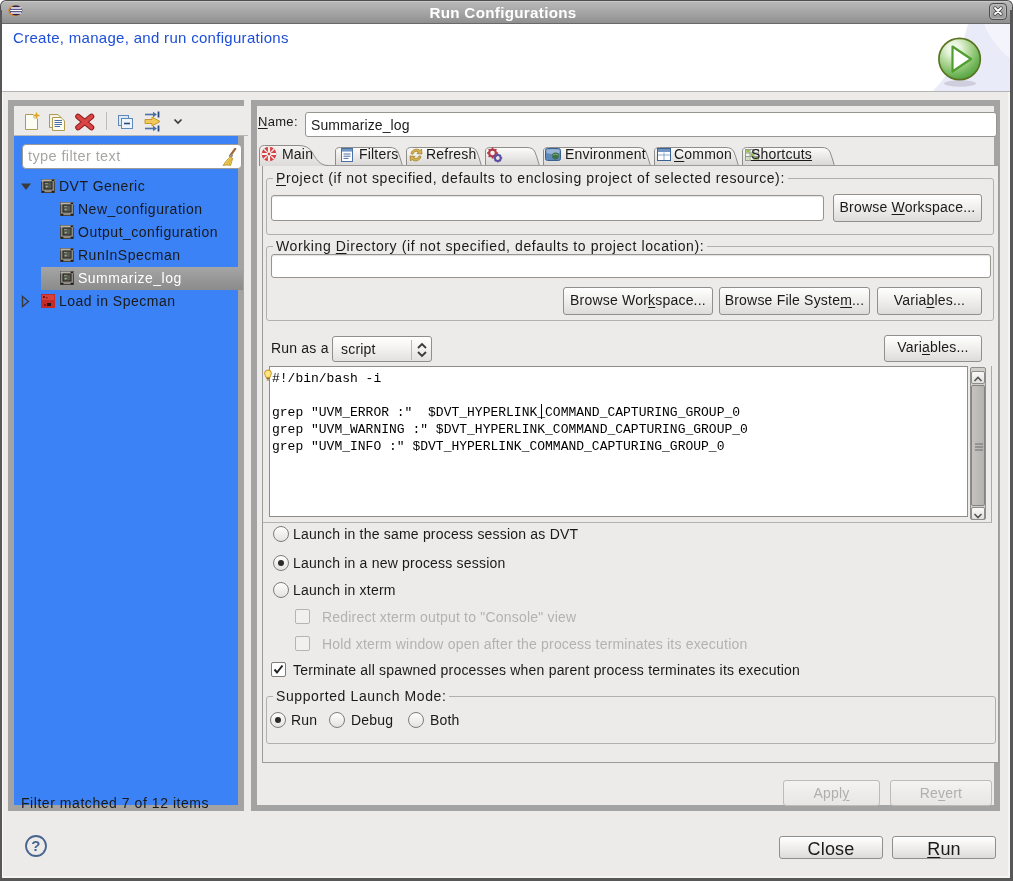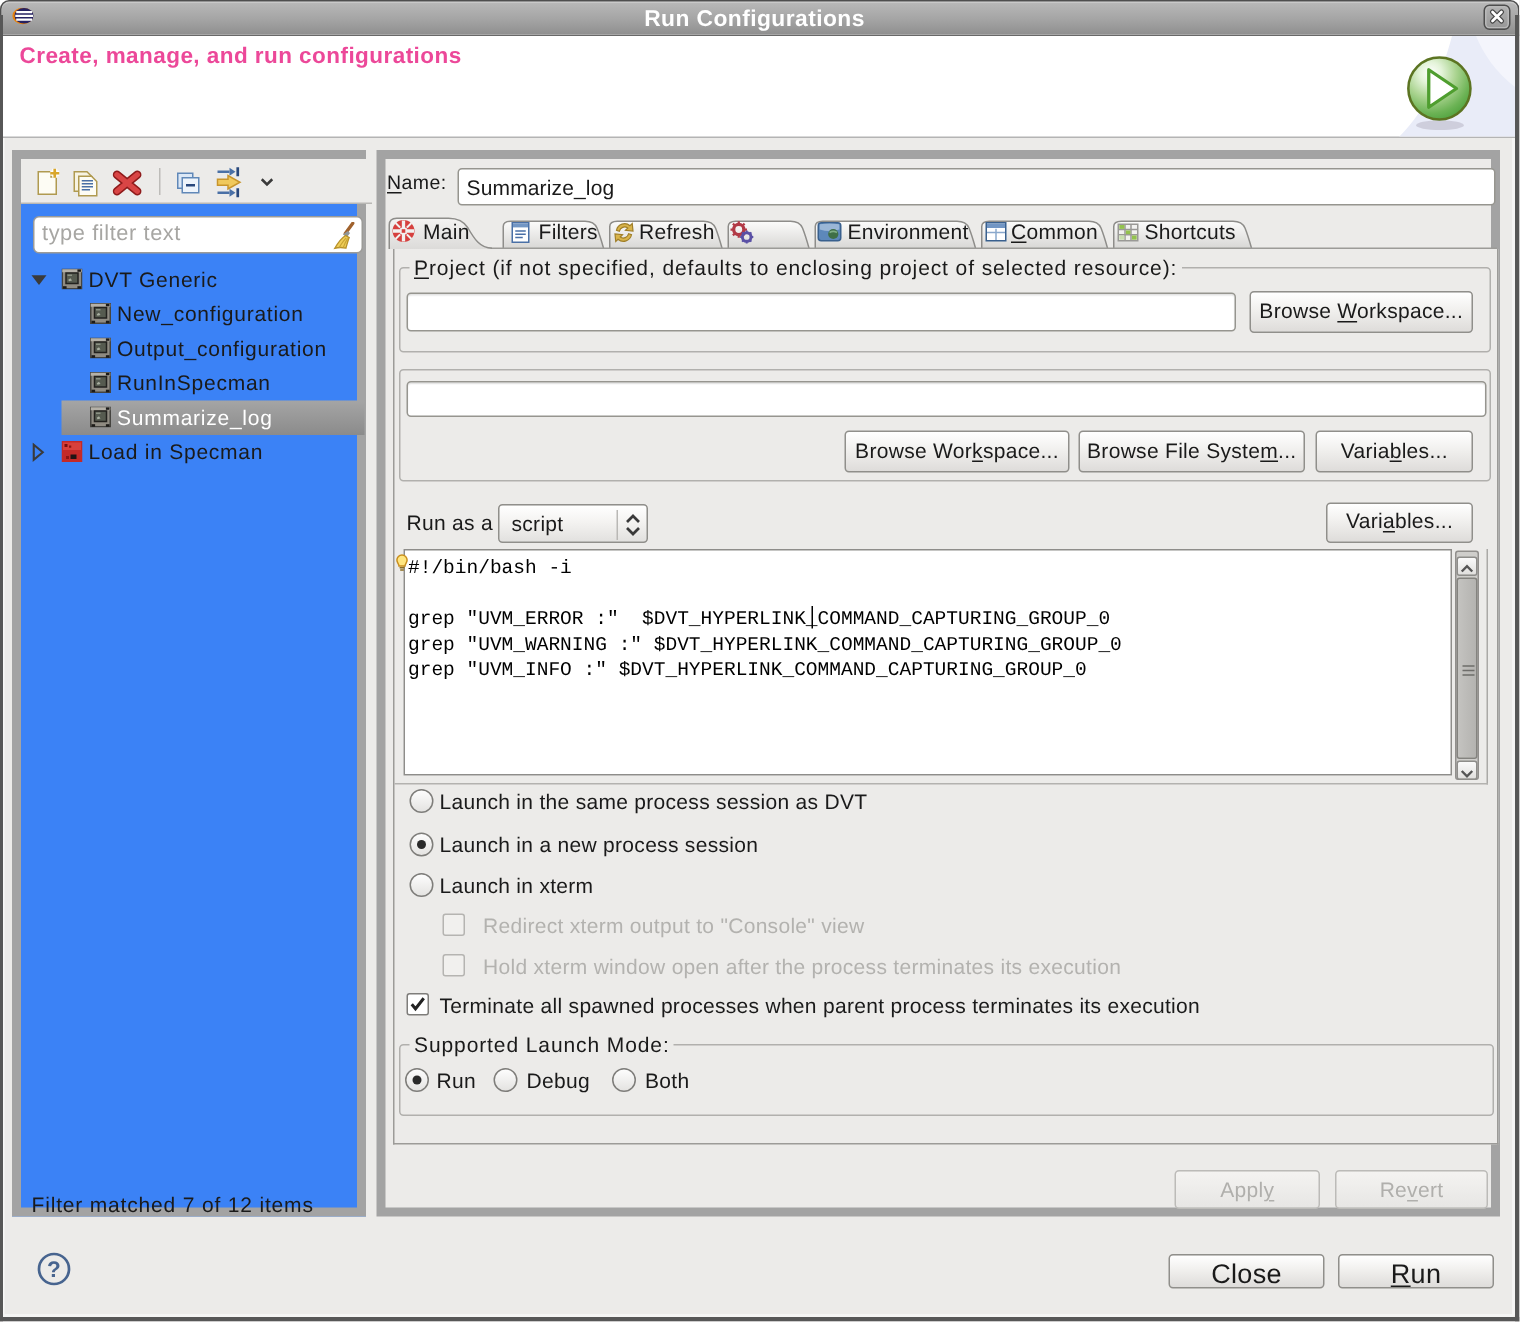--- a/index.html
+++ b/index.html
@@ -13,21 +13,21 @@
 #titlebar { position:absolute; left:0px; top:0px; width:1013px; height:24px;
   background:linear-gradient(#b9b9b9, #a4a4a4 55%, #8f8f8f);
   border:1.5px solid #4e4e4e; border-bottom:1px solid #686868;
   border-top-left-radius:6px; border-top-right-radius:6px;
   box-shadow:inset 0 1px 0 #c9c9c9; }
 #title { position:absolute; left:0; width:1006px; top:4px; text-align:center; color:#fff; font-weight:bold; font-size:15.2px; letter-spacing:0.3px;}
 #closebtn { position:absolute; left:989px; top:3px; width:18px; height:17px; border:1px solid #4d4d4d; border-radius:4px;
   box-shadow:inset 0 0 0 1px #b9b9b9; background:linear-gradient(#b2b2b2,#979797); }
 
 #header { position:absolute; left:2px; top:24px; width:1008px; height:68px; background:#fff; border-bottom:1px solid #b4b4b4; overflow:hidden; }
-#hdrtext { position:absolute; left:11px; top:5px; font-weight:bold; font-size:15px; color:#ec4899; letter-spacing:0.3px; }
+#hdrtext { position:absolute; left:11px; top:5px; font-weight:normal; font-size:15px; color:#1d4ed8; letter-spacing:0.3px; }
 
 .frame { position:absolute; border:6px solid #a3a3a3; }
 #leftframe { left:8px; top:100px; width:236px; height:711px; background:#3b82f6; }
 #toolbar { position:absolute; left:0; top:0; width:234px; height:30px; background:#ecebe9; border-bottom:1px solid #b9b8b5; }
 #rightframe { left:251px; top:100px; width:749px; height:711px; background:#ecebe9; }
 
 #filterbox { position:absolute; left:8px; top:38px; width:220px; height:25px; background:#fff; border:1px solid #9c9b98; border-radius:4px; }
 #filterbox span { position:absolute; left:5px; top:3px; color:#a7a6a3; font-size:14.5px; letter-spacing:0.4px; }
 
 .trow { position:absolute; height:23px; left:1px; width:233px; }
@@ -311,31 +311,32 @@
           <rect x="10.6" y="10" width="3.2" height="2.8" fill="#93c24e"></rect>
           <rect x="2.2" y="10" width="3.4" height="2.8" fill="#c8dfae"></rect>
         </g>
       </svg>
       <span class="tablabel" style="left:25px;">Main</span>
       <span class="tablabel" style="left:102px;">Filters</span>
       <span class="tablabel" style="left:169px;">Refresh</span>
       <span class="tablabel" style="left:250px;margin-top:36px;">Build</span>
       <span class="tablabel" style="left:308px;">Environment</span>
       <span class="tablabel" style="left:417px;"><u>C</u>ommon</span>
-      <span class="tablabel" style="left:506px;">Shortcuts</span>
+      <span class="tablabel" style="left:494px;text-decoration:underline;">Shortcuts</span>
     </div>
     <div id="tabcontent">
 
       <div class="group" style="left:3px; top:12px; width:728px; height:57px;">
         <div class="glabel"><u>P</u>roject (if not specified, defaults to enclosing project of selected resource):</div>
         <div class="input" style="left:4px; top:16px; width:553px; height:26px;"></div>
         <div class="btn" style="left:566px; top:15px; width:149px; height:28px;"><span>Browse <u>W</u>orkspace...</span></div>
       </div>
 
       <div class="group" style="left:3px; top:80px; width:728px; height:75px;">
+        <div class="glabel">Working <u>D</u>irectory (if not specified, defaults to project location):</div>
         <div class="input" style="left:4px; top:7px; width:720px; height:24px;"></div>
         <div class="btn" style="left:296px; top:40px; width:150px; height:28px;"><span>Browse Wor<u>k</u>space...</span></div>
         <div class="btn" style="left:452px; top:40px; width:151px; height:28px;"><span>Browse File Syste<u>m</u>...</span></div>
         <div class="btn" style="left:610px; top:40px; width:105px; height:28px;"><span>Varia<u>b</u>les...</span></div>
       </div>
       <div class="rlabel" style="left:8px; top:174px;">Run as a</div>
       <div id="combo">
           <span class="ct">script</span>
           <span class="sep"></span>
         <svg class="ico" style="left:83px; top:5px;" width="12" height="16" viewBox="0 0 12 16">

